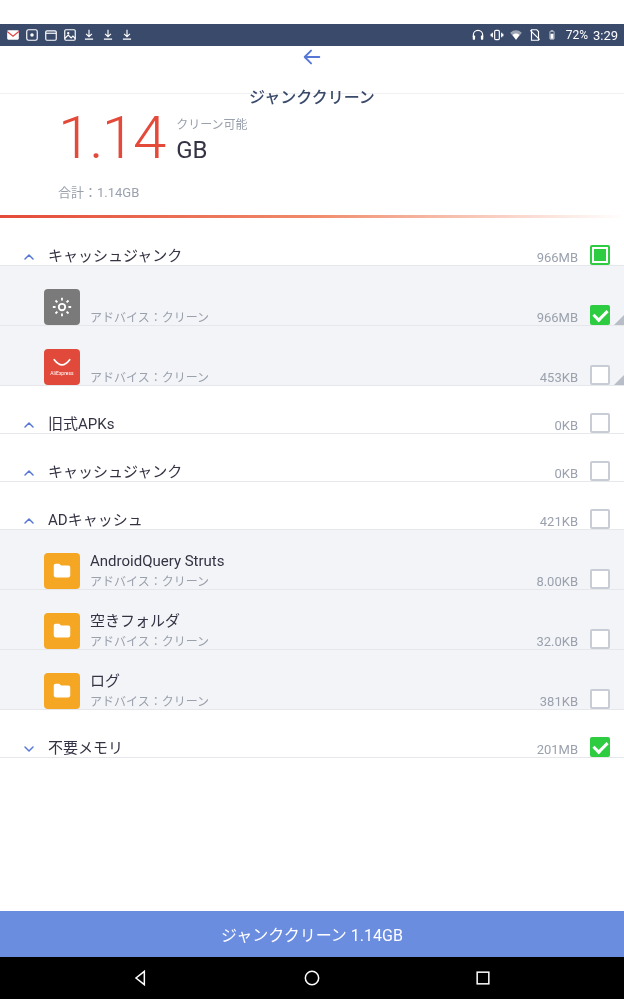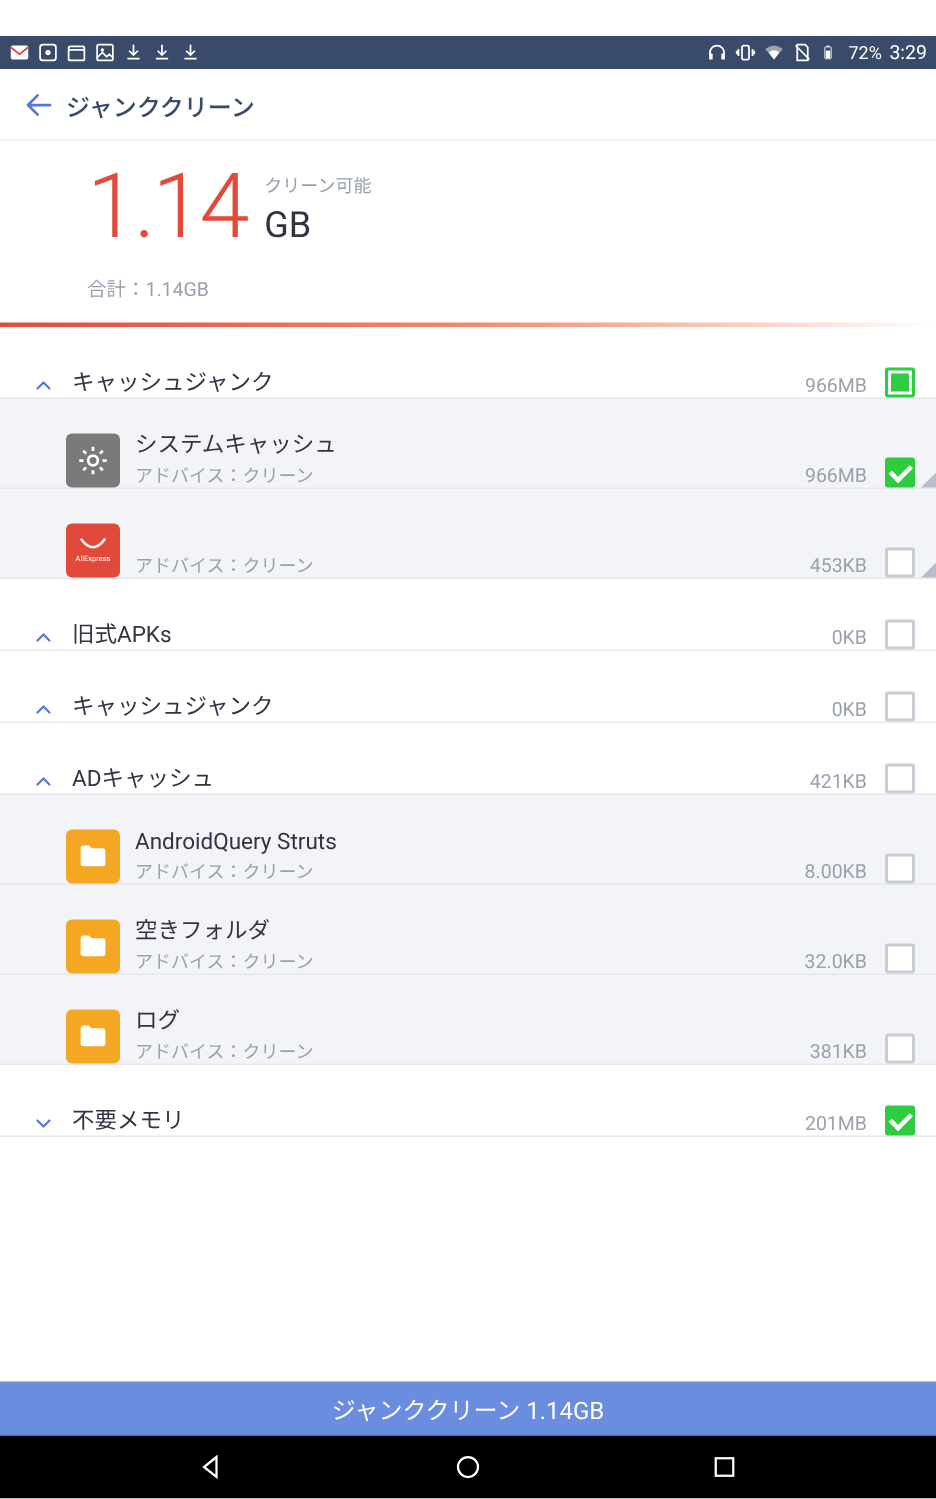--- a/index.html
+++ b/index.html
@@ -34,22 +34,23 @@
     height: 22px; background: var(--status-bar-bg); color:#fff;
     display:flex; align-items:center; justify-content:space-between;
     padding: 0 6px; font-size:12px;margin-top:24px;
   }
   .status-left, .status-right { display:flex; align-items:center; gap:5px; }
   .status-right span { display:inline-flex; align-items:center; }
   .si { width:14px; height:14px; display:inline-block; }
 
   
   .app-bar {
-    height: 48px; display:flex; align-items:center; padding: 0 12px; gap:4px;
+    height: 48px; display:flex; align-items:center; padding: 0 12px; gap:16px;
     border-bottom: 1px solid #f0f0f0;
+    flex-direction: column;
   }
   .back-btn { width:28px; height:28px; display:flex; align-items:center; justify-content:center; color: var(--accent-blue); cursor:pointer; }
   .app-title { color: var(--title-color); font-size:16px; font-weight:500; }
 
   
   .summary { padding: 14px 0 8px 58px; position:relative; }
   .big-row { display:flex; align-items:flex-end; gap:12px; }
   .big-num { font-size: 60px; line-height:1; font-weight:300; color: var(--big-red); letter-spacing:-2px; }
   .big-side { padding-bottom: 4px; }
   .big-label { font-size:12px; color: var(--subtle-gray); margin-bottom:4px; }
@@ -94,21 +95,21 @@
   }
   .sub .tri-corner {
     position:absolute; right:0; bottom:0; width:0; height:0;
     border-style:solid; border-width:0 0 10px 10px;
     border-color: transparent transparent #b8bdc7 transparent;
   }
   .row.sub { position:relative; }
 
   
   .action-btn {
-    height:36px; background: var(--button-bg); color:#fff;
+    height:46px; background: var(--button-bg); color:#fff;
     display:flex; align-items:center; justify-content:center;
     font-size:16px; cursor:pointer;
   }
 
   
   .nav-bar {
     height:42px; background:#000; display:flex; align-items:center; justify-content:space-evenly;
   }
   .nav-btn { width:60px; height:30px; display:flex; align-items:center; justify-content:center; color:#fff; cursor:pointer; }
 
@@ -222,21 +223,20 @@
   </div>
     <div class="row sub">
       <div class="spacer-indent"></div>
       <div class="iconbox gear">
         <svg viewBox="0 0 24 24" width="22" height="22">
           <circle cx="12" cy="12" r="3.5" fill="none" stroke="#fff" stroke-width="2"></circle>
           <path d="M12 2v3M12 19v3M2 12h3M19 12h3M4.9 4.9l2.1 2.1M17 17l2.1 2.1M4.9 19.1l2.1-2.1M17 7l2.1-2.1" stroke="#fff" stroke-width="2"></path>
         </svg>
       </div>
       <div class="labels">
-        <div class="lbl-main">システムキャッシュ</div>
         <div class="lbl-sub">アドバイス：クリーン</div>
       </div>
       <div class="size">966MB</div>
       <div class="cb checked"></div>
       <div class="tri-corner"></div>
     </div>
     <div class="row sub">
       <div class="spacer-indent"></div>
       <div class="iconbox ali">
         <div style="display:flex;flex-direction:column;align-items:center;color:#fff;">

